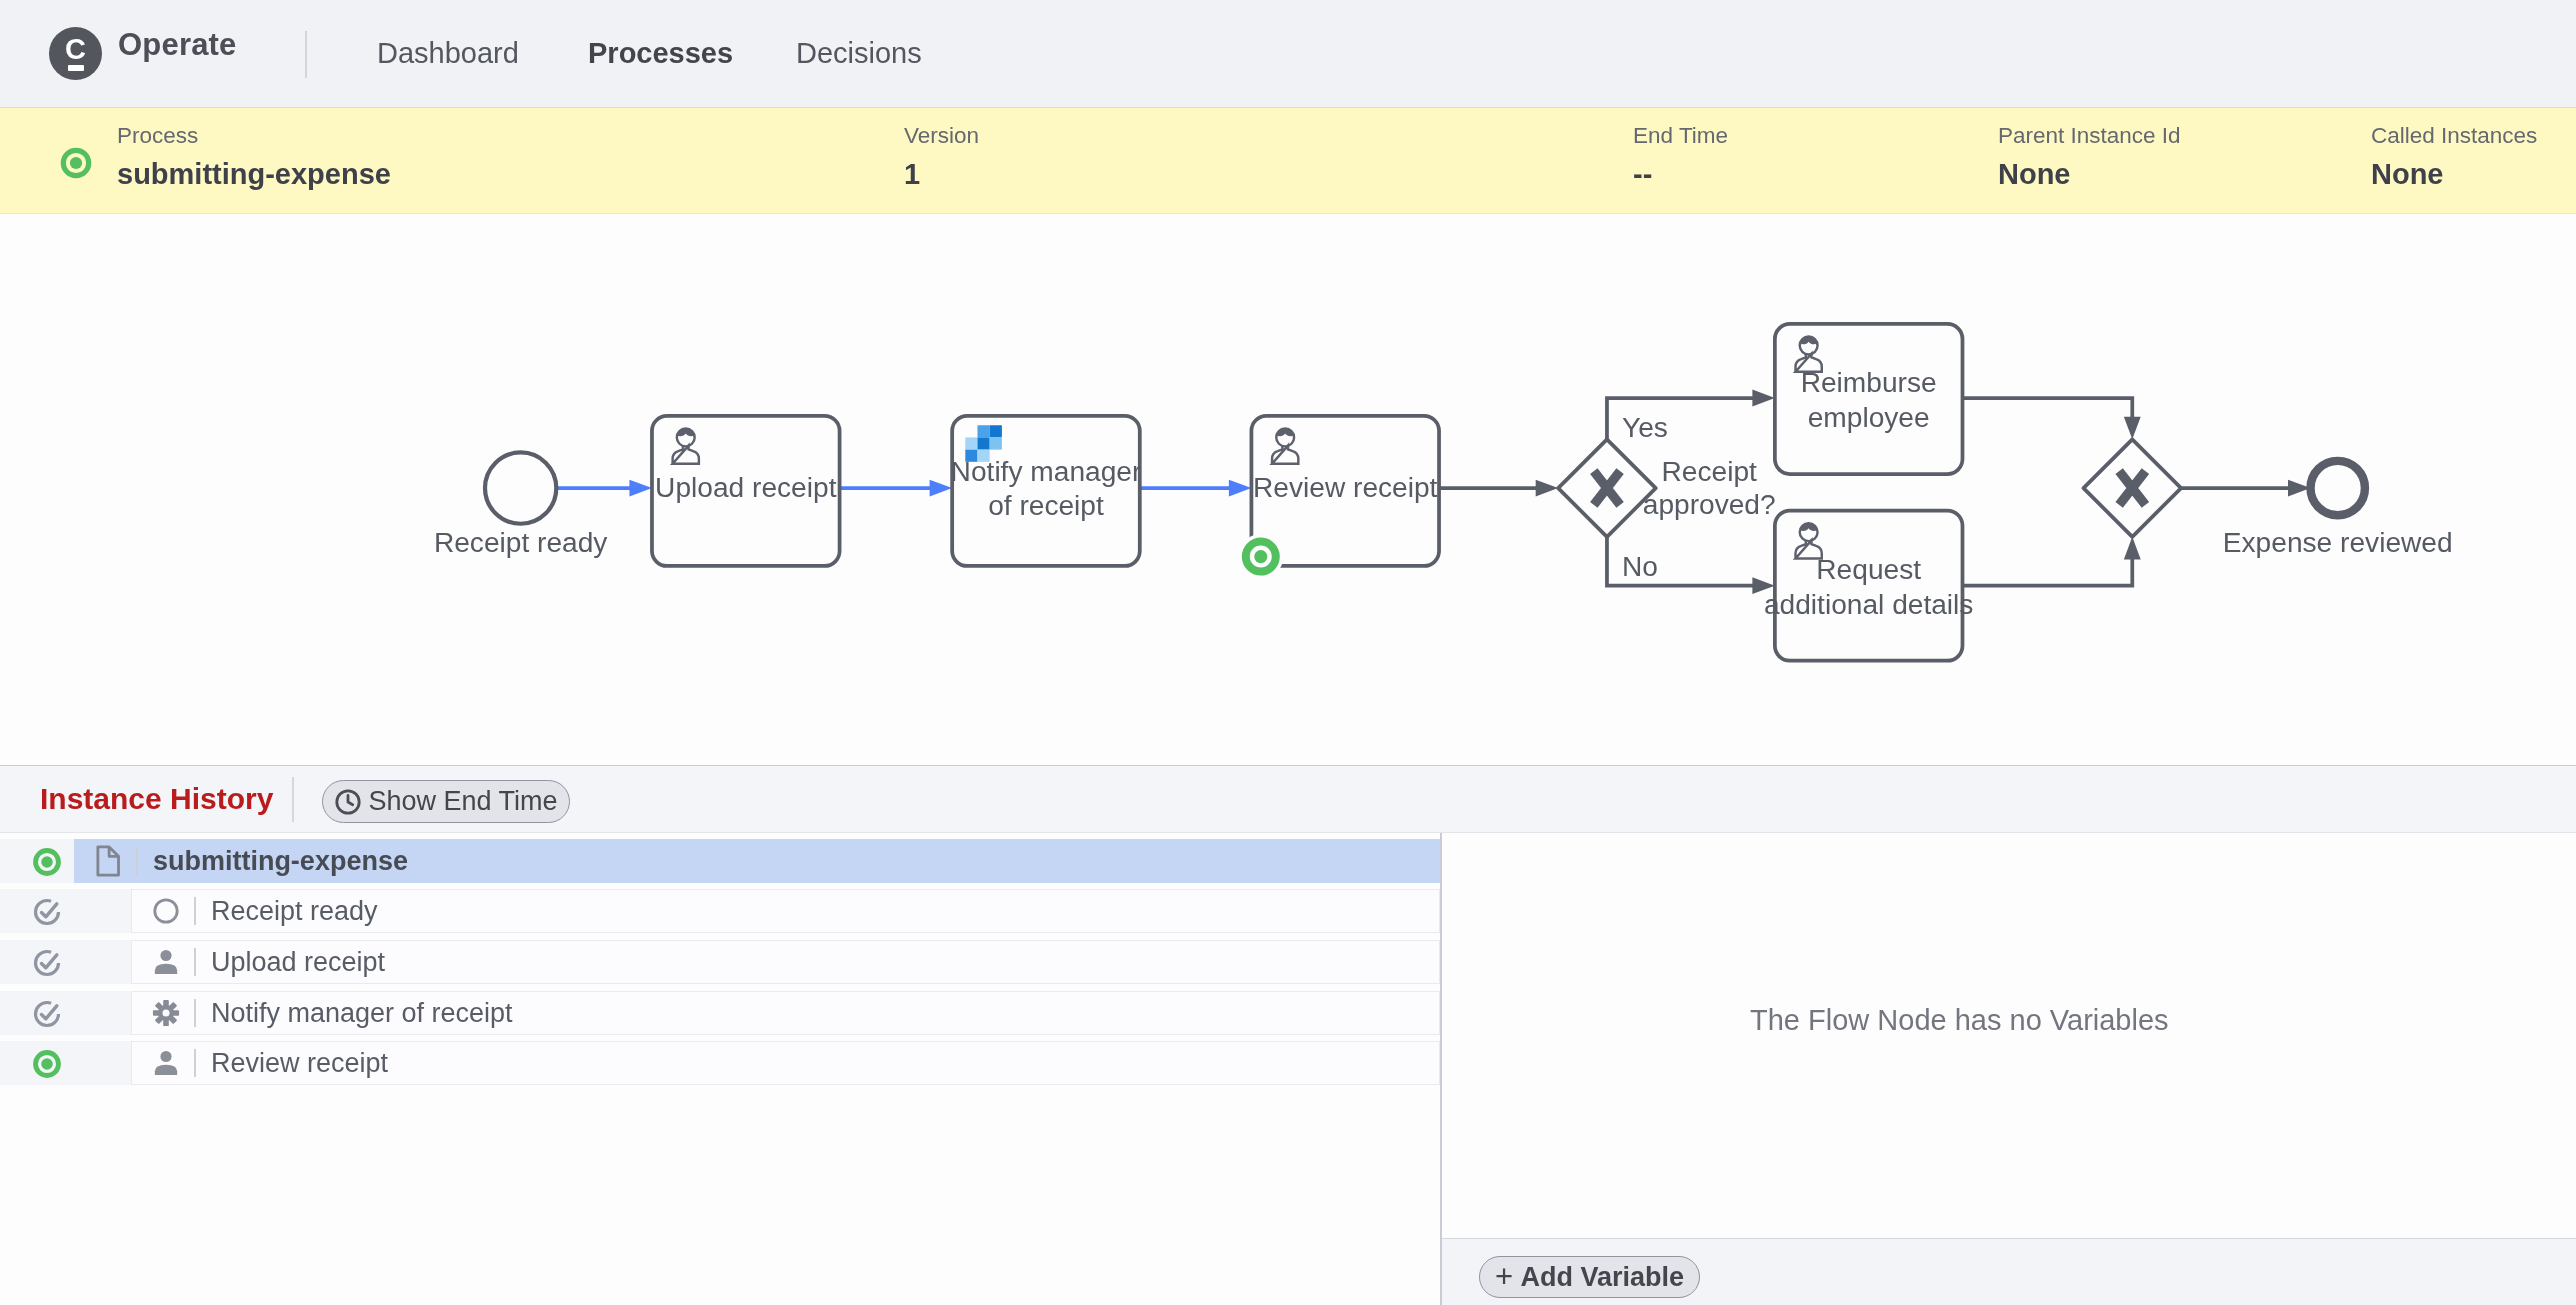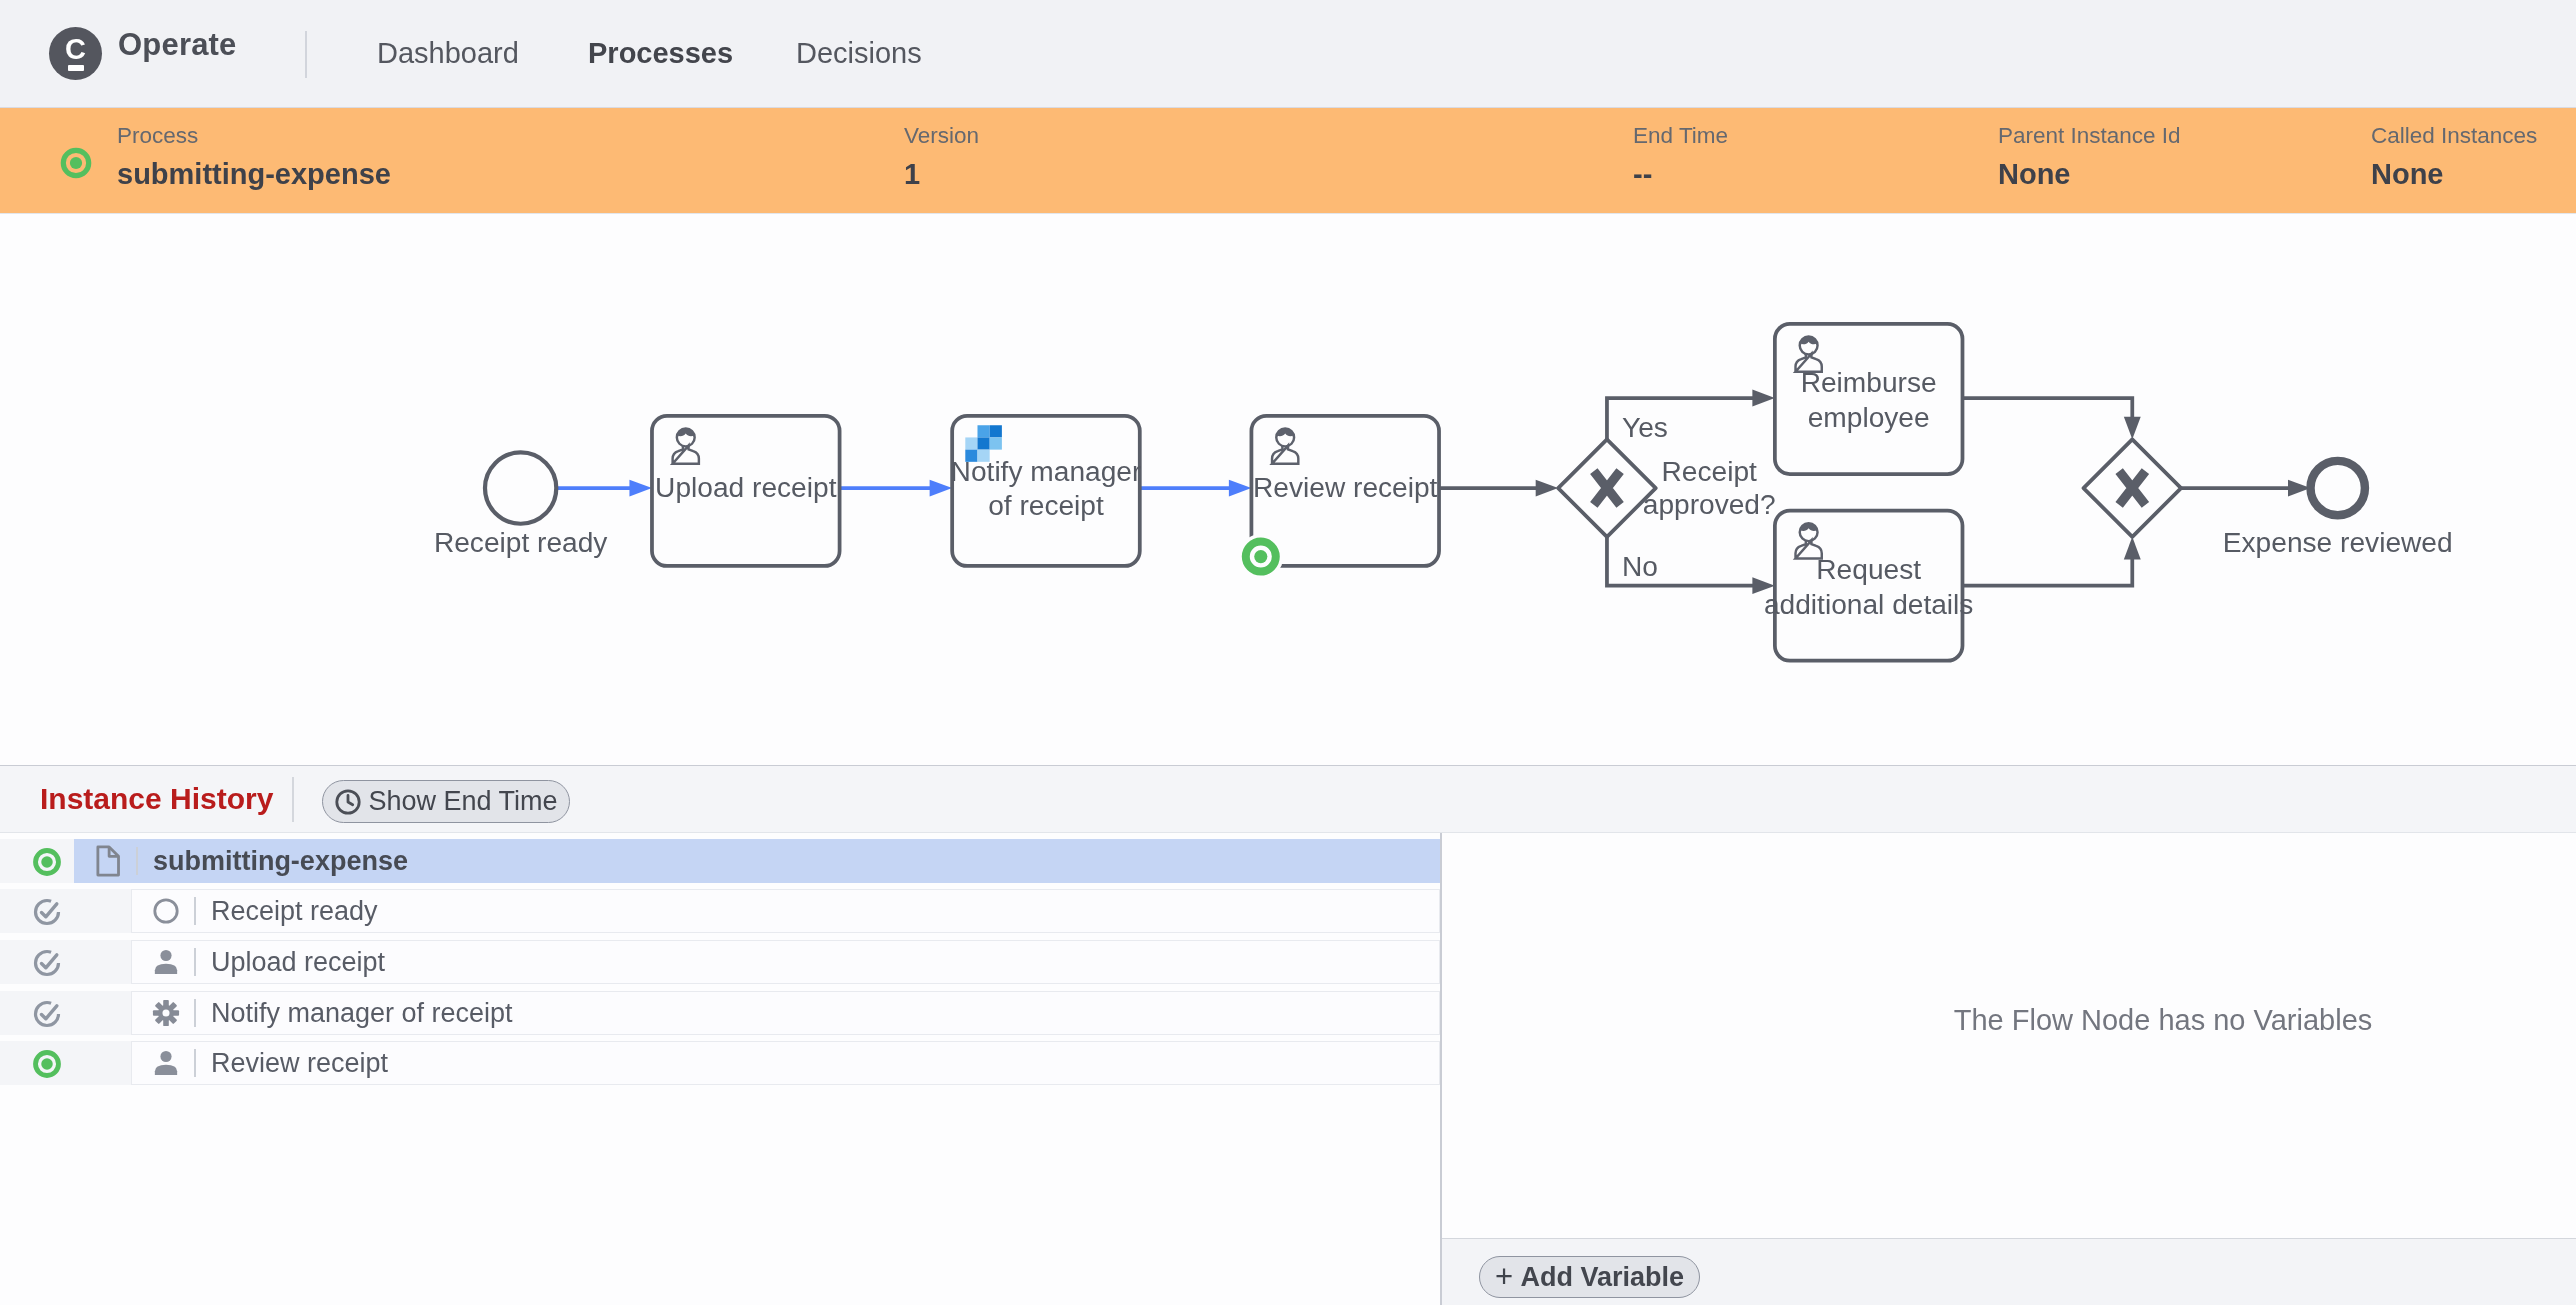--- a/index.html
+++ b/index.html
@@ -16,21 +16,21 @@
   .logo .bar { width:16px; height:6.6px; background:#fff; margin-top:2.8px; border-radius:0.9px; }
   .brand { position:absolute; left:118px; top:0; height:90px; display:flex; align-items:center;
            font-size:31px; font-weight:600; color:#4c4f57; letter-spacing:0.2px; }
   .nav-divider { position:absolute; left:305px; top:31px; width:1.9px; height:47px; background:#d2d5dc; }
   .tab { position:absolute; top:0; height:106px; display:flex; align-items:center;
          font-size:29px; color:#54575f; cursor:pointer;text-align:right; }
   .tab.t0 { left:377px; } .tab.t1 { left:588px; font-weight:700; color:#43454c; } .tab.t2 { left:796px; }
 
   
   .info-bar { position:absolute; left:0; top:108px; width:2576px; height:106px;
-              background:#fdba74; border-bottom:1.9px solid #e3e6eb; }
+              background:#fef9c3; border-bottom:1.9px solid #e3e6eb; }
   .state-icon { position:absolute; left:60px; top:39px; }
   .field { position:absolute; top:15px; }
   .field .lbl { font-size:22.5px; color:#65686f; margin-bottom:9.4px; }
   .field .val { font-size:29px; color:#3e414a; font-weight:600; }
   .f0{left:117px} .f1{left:494px} .f2{left:904px} .f3{left:1246px} .f4{left:1633px} .f5{left:1998px} .f6{left:2371px}
 
   
   .diagram { position:absolute; left:0; top:214px; width:2576px; height:551px; background:#fdfdfe; }
   .diagram svg { display:block; }
   .bpmn-label { font-size:30px; fill:#565a63; }
@@ -54,21 +54,21 @@
   .rowbox.root { left:74px; width:1366px; background:#c5d5f4; }
   .rowbox.child { left:131px; width:1309px; background:#fcfcfe; border:0.9px solid #e8eaef; }
   .rowbox .nicon { margin-left:19px; width:30px; display:flex; justify-content:center; }
   .rowbox .vline { width:1.9px; height:28px; background:#ccd0d7; margin-left:13px; margin-right:15px; }
   .rowbox .rtext { font-size:27px; color:#585c66; }
   .rowbox.root .rtext { font-weight:700; color:#474b54; }
 
   
   .panel-divider { position:absolute; left:1440px; top:833px; width:1.9px; height:473px; background:#c9ccd4; }
   .vars-panel { position:absolute; left:1442px; top:833px; width:1134px; height:473px; background:#fdfdfe; }
-  .vars-empty { position:absolute; left:1750px; top:1004px; width:826px; text-align:center;
+  .vars-empty { position:absolute; left:1750px; top:1004px; width:826px; 
                 font-size:29px; color:#73767f; }
   .vars-footer { position:absolute; left:1442px; top:1238px; width:1134px; height:68px;
                  background:#f3f4f7; border-top:1.9px solid #d4d7dd; }
   .add-variable { left:1479px; top:1256px; width:221px; height:42px; font-weight:600; gap:7.5px; }
   .plus { font-size:31px; font-weight:400; color:#3f434b; line-height:28px; }
 </style>
 </head>
 <body>
 
 <div class="screen">

